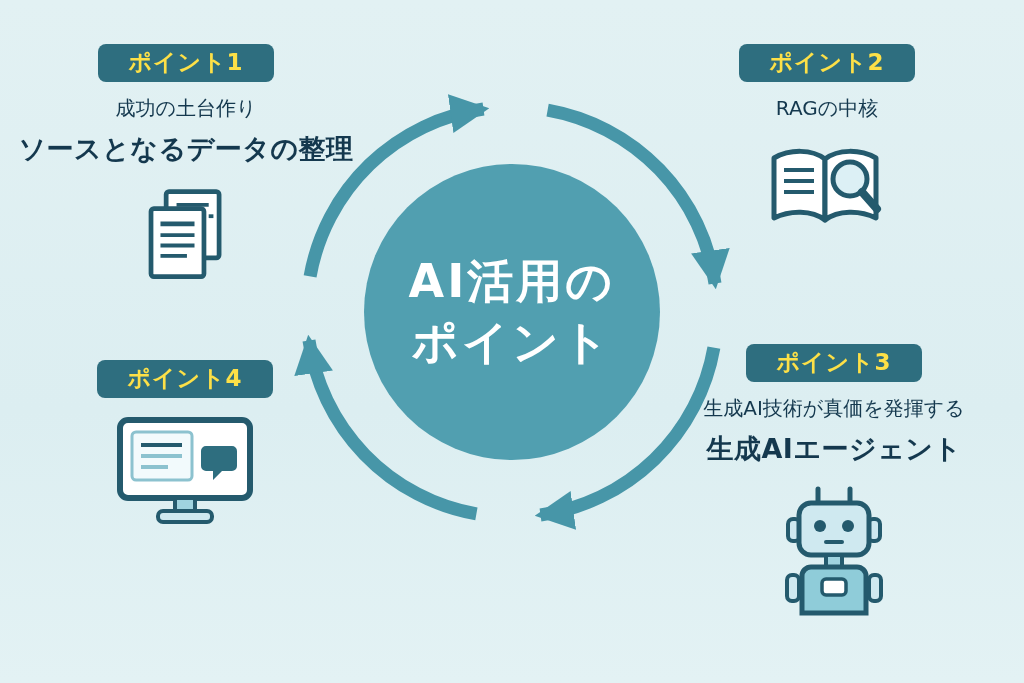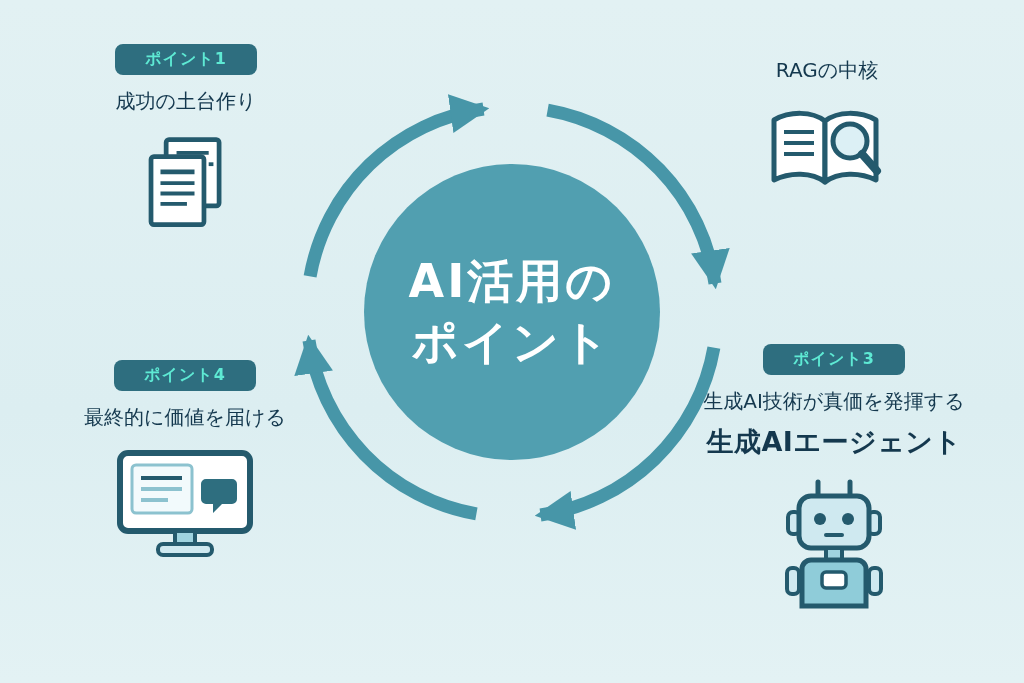--- a/index.html
+++ b/index.html
@@ -47,23 +47,23 @@
     flex-direction: column;
     align-items: center;
     text-align: center;
   }
   .q1 { left: 4px;   top: 44px;  width: 364px; }
   .q2 { left: 646px; top: 44px;  width: 362px; }
   .q3 { left: 650px; top: 344px; width: 368px; }
   .q4 { left: 2px;   top: 360px; width: 366px; }
   .badge {
     background: #2e6e7f;
-    color: #5eead4;
+    color: #fde047;
     font-weight: bold;
-    font-size: 16px;
+    font-size: 23px;
     line-height: 1;
     padding: 7px 30px 8px 30px;
     border-radius: 8px;
     letter-spacing: 1px;
   }
   .subtitle {
     margin-top: 13px;
     color: #14384e;
     font-weight: normal;
     font-size: 20px;
@@ -99,35 +99,37 @@
   </svg>
 
   <div class="center-circle">
     <div class="center-line">AI活用の</div>
     <div class="center-line">ポイント</div>
   </div>
 
   <section class="point q1">
     <div class="badge">ポイント1</div>
     <div class="subtitle">成功の土台作り</div>
+    <div class="ptitle">ソースとなるデータの整理</div>
     <div class="icon">
       <svg width="104" height="108" viewBox="0 0 110 112">
         <rect x="34" y="8" width="56" height="70" rx="3" fill="#ffffff" stroke="#245a6d" stroke-width="5"></rect>
         <line x1="45" y1="22" x2="79" y2="22" stroke="#245a6d" stroke-width="4"></line>
         <line x1="79" y1="34" x2="84" y2="34" stroke="#245a6d" stroke-width="4"></line>
         <rect x="18" y="26" width="56" height="72" rx="3" fill="#ffffff" stroke="#245a6d" stroke-width="5"></rect>
         <line x1="28" y1="42" x2="64" y2="42" stroke="#245a6d" stroke-width="5"></line>
         <line x1="28" y1="54" x2="64" y2="54" stroke="#245a6d" stroke-width="4"></line>
         <line x1="28" y1="65" x2="64" y2="65" stroke="#245a6d" stroke-width="4"></line>
         <line x1="28" y1="76" x2="56" y2="76" stroke="#245a6d" stroke-width="4"></line>
       </svg>
     </div>
   </section>
 
   <section class="point q2">
+    <div class="badge">ポイント2</div>
     <div class="subtitle">RAGの中核</div>
     <div class="icon">
       <svg width="134" height="100" viewBox="0 0 134 100">
         <path d="M14 20 C30 11, 52 11, 65 21 L65 82 C52 72, 30 72, 14 80 Z" fill="#ffffff" stroke="#245a6d" stroke-width="5" stroke-linejoin="round"></path>
         <path d="M116 20 C100 11, 78 11, 65 21 L65 82 C78 72, 100 72, 116 80 Z" fill="#ffffff" stroke="#245a6d" stroke-width="5" stroke-linejoin="round"></path>
         <line x1="24" y1="32" x2="54" y2="32" stroke="#245a6d" stroke-width="4"></line>
         <line x1="24" y1="43" x2="54" y2="43" stroke="#245a6d" stroke-width="4"></line>
         <line x1="24" y1="54" x2="54" y2="54" stroke="#245a6d" stroke-width="4"></line>
         <circle cx="90" cy="41" r="17" fill="#d6edf3" fill-opacity="0.85" stroke="#245a6d" stroke-width="5"></circle>
         <line x1="102" y1="54" x2="117" y2="71" stroke="#245a6d" stroke-width="8" stroke-linecap="round"></line>
@@ -153,21 +155,20 @@
         <path d="M38 84 h46 a9 9 0 0 1 9 9 v37 h-64 v-37 a9 9 0 0 1 9 -9 z" fill="#8fccd9" stroke="#245a6d" stroke-width="5"></path>
         <rect x="49" y="96" width="24" height="16" rx="4" fill="#ffffff" stroke="#245a6d" stroke-width="3.5"></rect>
         <rect x="14" y="92" width="12" height="26" rx="5" fill="#cfe9f0" stroke="#245a6d" stroke-width="4"></rect>
         <rect x="96" y="92" width="12" height="26" rx="5" fill="#cfe9f0" stroke="#245a6d" stroke-width="4"></rect>
       </svg>
     </div>
   </section>
 
   <section class="point q4">
     <div class="badge">ポイント4</div>
-    <div class="subtitle">最終的に価値を届ける</div>
     <div class="icon">
       <svg width="142" height="120" viewBox="0 0 142 120">
         <rect x="6" y="6" width="130" height="78" rx="8" fill="#ffffff" stroke="#245a6d" stroke-width="6"></rect>
         <rect x="18" y="18" width="60" height="48" rx="4" fill="#f2fafc" stroke="#8cc2cf" stroke-width="3"></rect>
         <line x1="27" y1="31" x2="68" y2="31" stroke="#245a6d" stroke-width="4"></line>
         <line x1="27" y1="42" x2="68" y2="42" stroke="#8cc2cf" stroke-width="4"></line>
         <line x1="27" y1="53" x2="54" y2="53" stroke="#8cc2cf" stroke-width="4"></line>
         <path d="M92 32 h26 a5 5 0 0 1 5 5 v15 a5 5 0 0 1 -5 5 h-10 l-9 9 v-9 h-7 a5 5 0 0 1 -5 -5 v-15 a5 5 0 0 1 5 -5 z" fill="#2e6e7f"></path>
         <rect x="61" y="84" width="20" height="13" fill="#9fd3df" stroke="#245a6d" stroke-width="4"></rect>
         <rect x="44" y="97" width="54" height="11" rx="5" fill="#cfe9f0" stroke="#245a6d" stroke-width="4"></rect>

